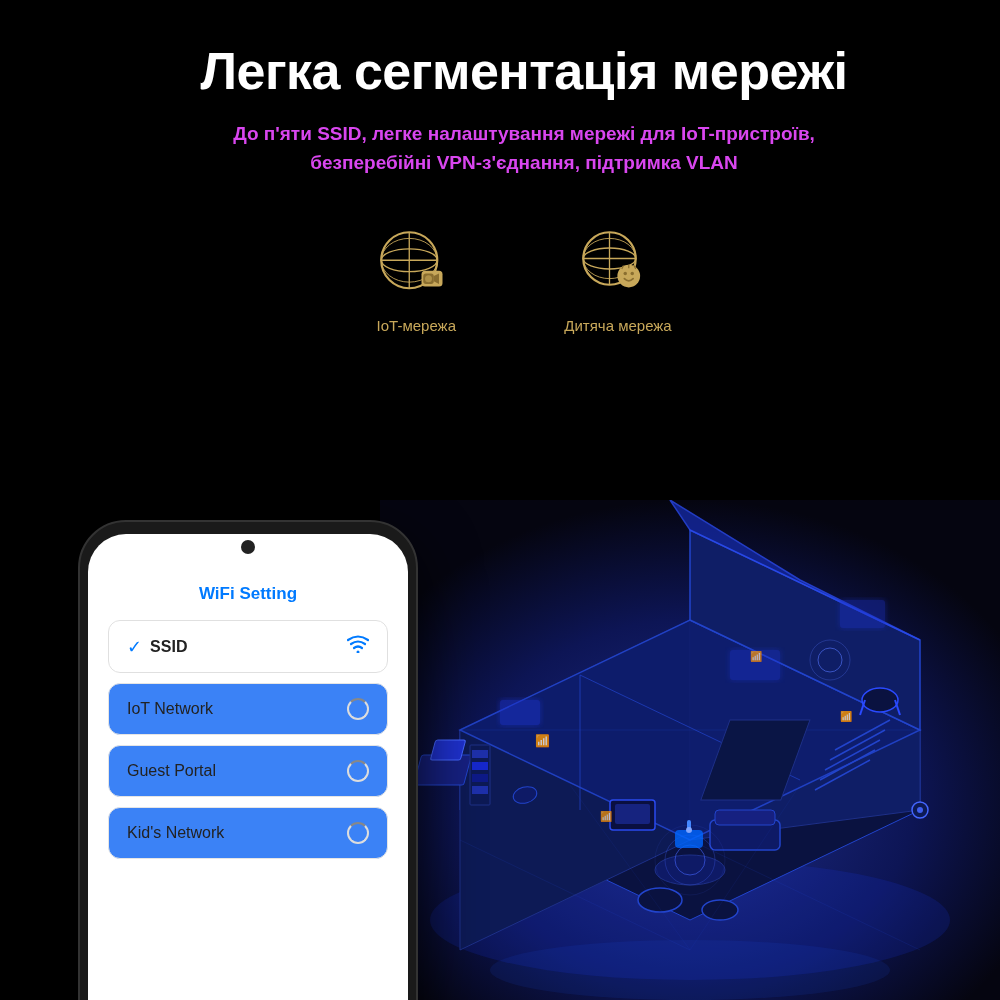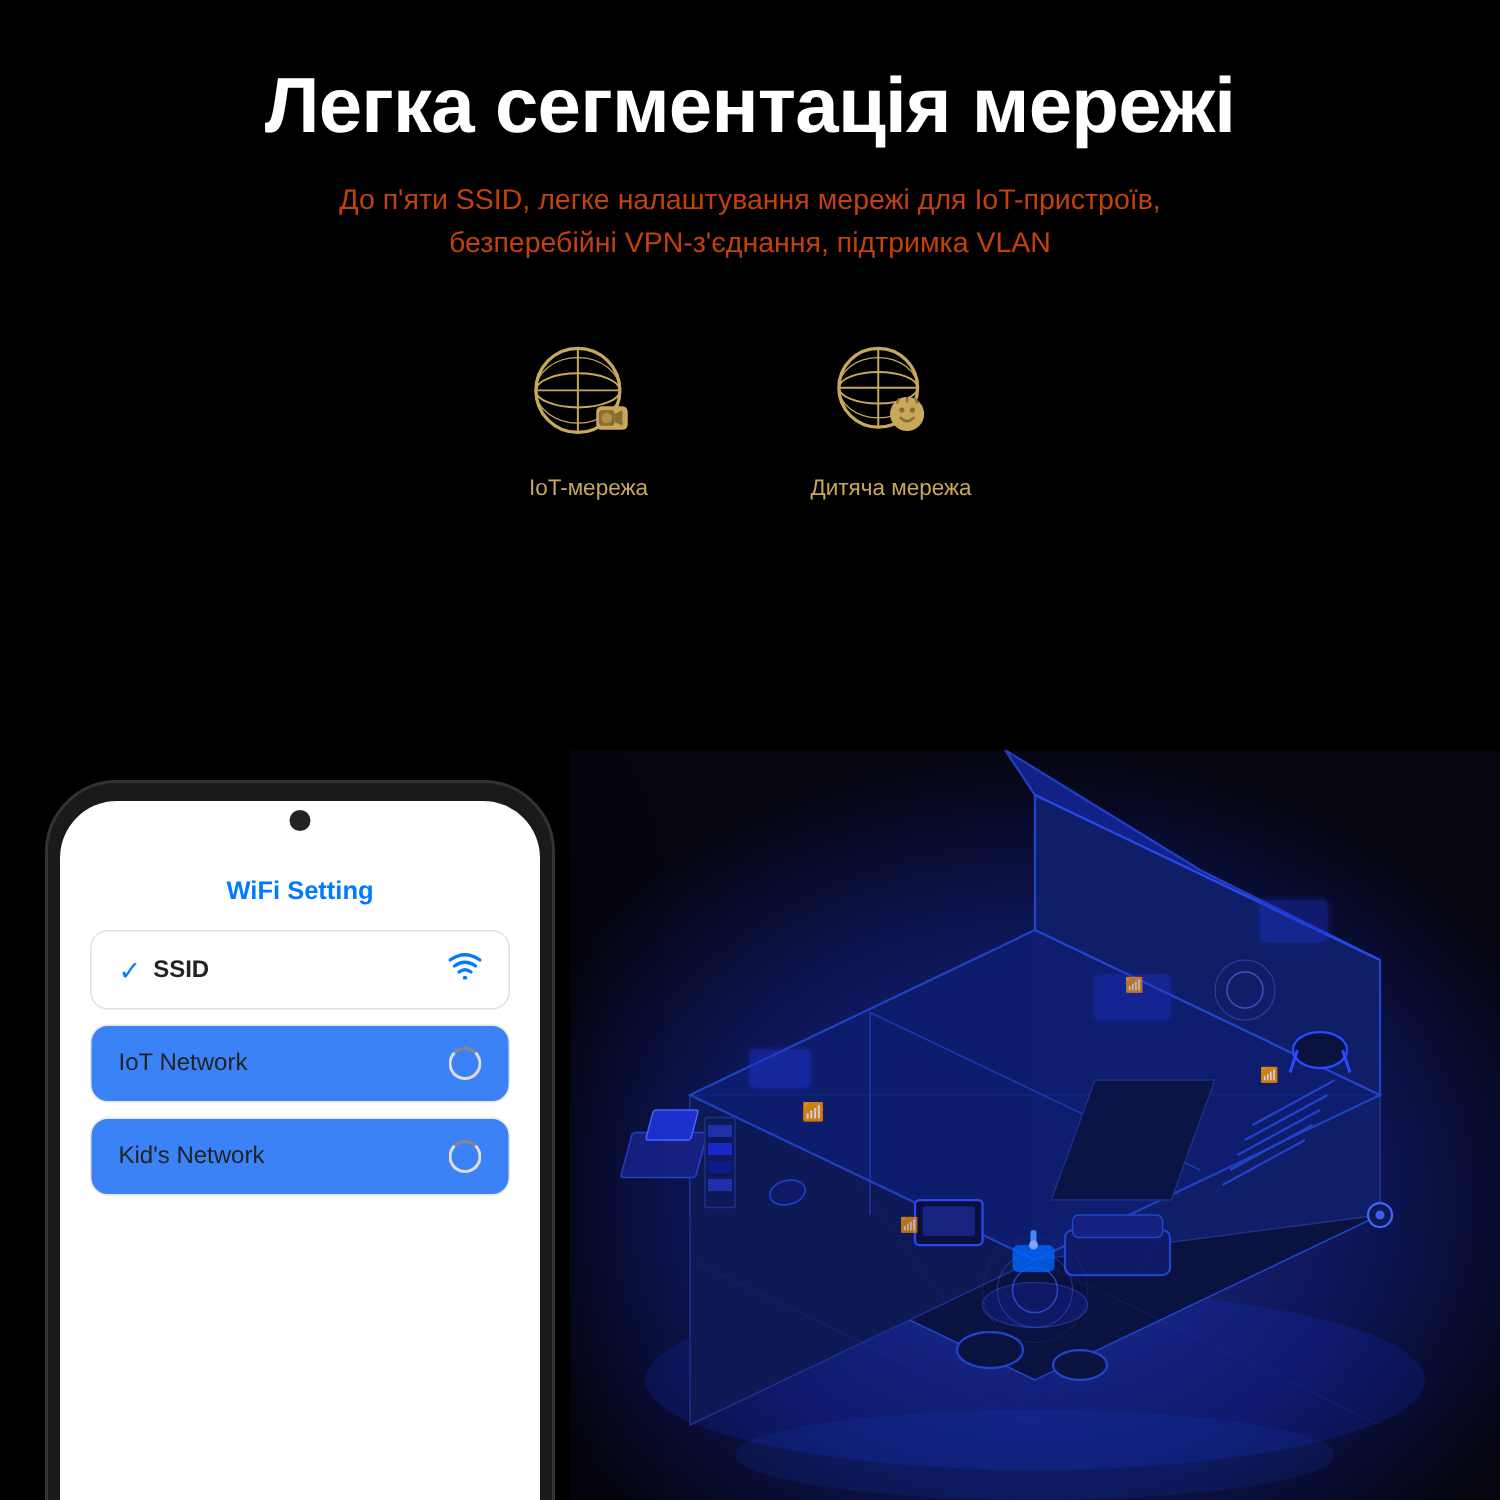--- a/index.html
+++ b/index.html
@@ -13,44 +13,45 @@
     }
 
     .page {
       width: 1000px;
       height: 1000px;
       background: #000;
       display: flex;
       flex-direction: column;
       align-items: center;
       position: relative;
+      padding-left: 48px;
     }
 
     
     .top-section {
       width: 100%;
       text-align: center;
       padding: 40px 60px 20px;
       flex-shrink: 0;
     }
 
     .main-title {
       color: #fff;
       font-size: 52px;
       font-weight: 700;
       line-height: 1.2;
       margin-bottom: 18px;
       letter-spacing: -0.5px;
     }
 
     .subtitle {
-      color: #c2410c;
+      color: #d946ef;
       font-size: 19px;
       line-height: 1.5;
-      font-weight: 400;
+      font-weight: 700;
     }
 
     
     .icons-row {
       display: flex;
       justify-content: center;
       gap: 108px;
       margin-top: 30px;
       margin-bottom: 20px;
       flex-shrink: 0;
@@ -312,20 +313,24 @@
                   <circle cx="11" cy="17" r="1.5" fill="#007AFF"></circle>
                 </svg>
               </span>
             </div>
 
             <div class="wifi-row">
               <span class="wifi-row-label">IoT Network</span>
               <div class="spinner"></div>
             </div>
 
+            <div class="wifi-row">
+              <span class="wifi-row-label">Guest Portal</span>
+              <div class="spinner"></div>
+            </div>
 
             <div class="wifi-row">
               <span class="wifi-row-label">Kid's Network</span>
               <div class="spinner"></div>
             </div>
 
           </div>
         </div>
       </div>
     </div>

